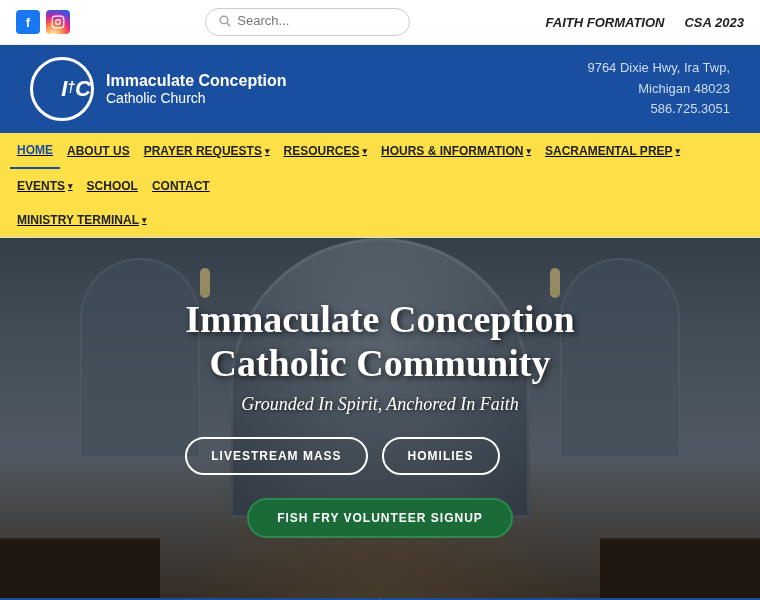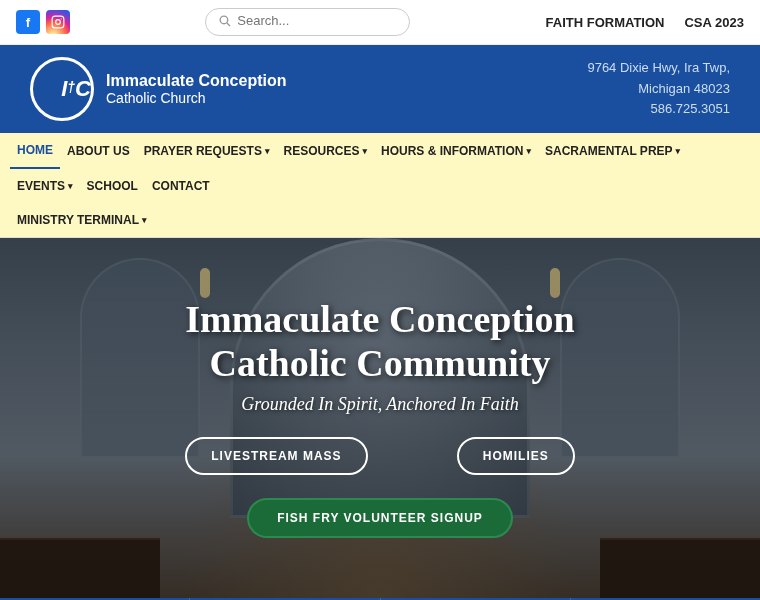--- a/index.html
+++ b/index.html
@@ -23,21 +23,21 @@
     .fb { background: #1877f2; }
     .ig { background: radial-gradient(circle at 30% 107%, #fdf497 0%, #fdf497 5%, #fd5949 45%, #d6249f 60%, #285AEB 90%); }
     .search-box {
       display: flex; align-items: flex-start;
       border: 1px solid #ccc; border-radius: 20px;
       padding: 4px 12px; gap: 6px; background: #fff;
     }
     .search-box input {
       border: none; outline: none; font-size: 13px; width: 160px;
     }
-    .top-nav { display: flex; gap: 20px; font-size: 13px; font-weight: 600; }
+    .top-nav { display: flex; gap: 20px; font-size: 13px; font-weight: 600; font-style: italic; }
     .top-nav a { text-decoration: none; color: #222; cursor: pointer; }
 
     
     .header {
       background: #1a4fa0;
       display: flex;
       align-items: center;
       justify-content: space-between;
       padding: 12px 30px;
     }
@@ -49,28 +49,29 @@
       display: flex; align-items: center; justify-content: flex-end;
       position: relative;
     }
     .church-name { color: #fff; }
     .church-name .main { font-size: 16px; font-weight: 700; }
     .church-name .sub { font-size: 14px; font-weight: 400; }
     .address { color: #cde; font-size: 13px; line-height: 1.6; text-align: right; }
 
     
     .main-nav {
-      background: #fef9c3;
+      background: #fde047;
       border-bottom: 1px solid #ddd;
       padding: 0 10px;
       display: flex;
       flex-wrap: wrap;
       align-items: center;
       font-size: 12px;
       font-weight: 700;
+      text-decoration: underline;
     }
     .main-nav a {
       text-decoration: none;
       color: #222;
       padding: 10px 7px;
       display: inline-flex;
       align-items: center;
       gap: 3px;
       cursor: pointer;
       white-space: nowrap;
@@ -164,21 +165,21 @@
     }
     .hero-subtitle {
       font-size: 18px;
       font-style: italic;
       margin-top: 8px;
       text-shadow: 1px 1px 4px rgba(0,0,0,0.7);
       font-family: Georgia, serif;
     }
     .hero-buttons {
       margin-top: 22px;
-      display: flex; gap: 14px; justify-content: space-between;
+      display: flex; gap: 14px; justify-content: flex-start;
     }
     .btn-outline {
       padding: 10px 24px;
       border: 2px solid #fff;
       border-radius: 30px;
       background: transparent;
       color: #fff;
       font-size: 12px;
       font-weight: 700;
       letter-spacing: 1px;

